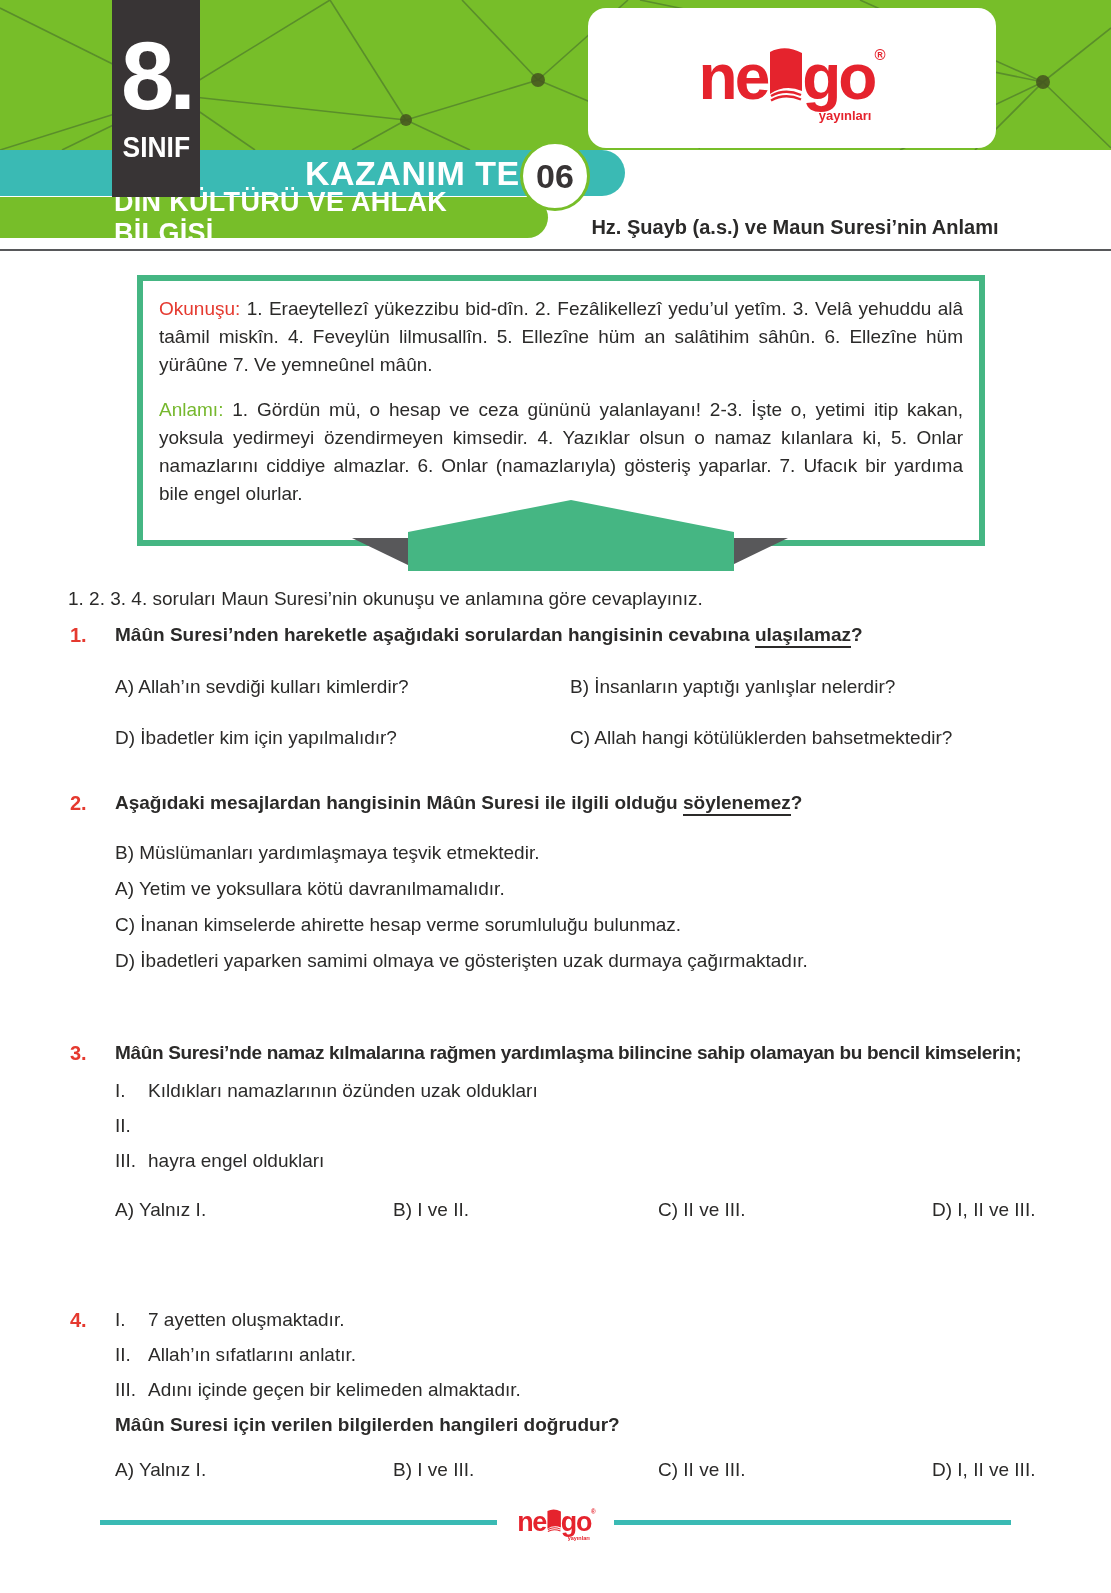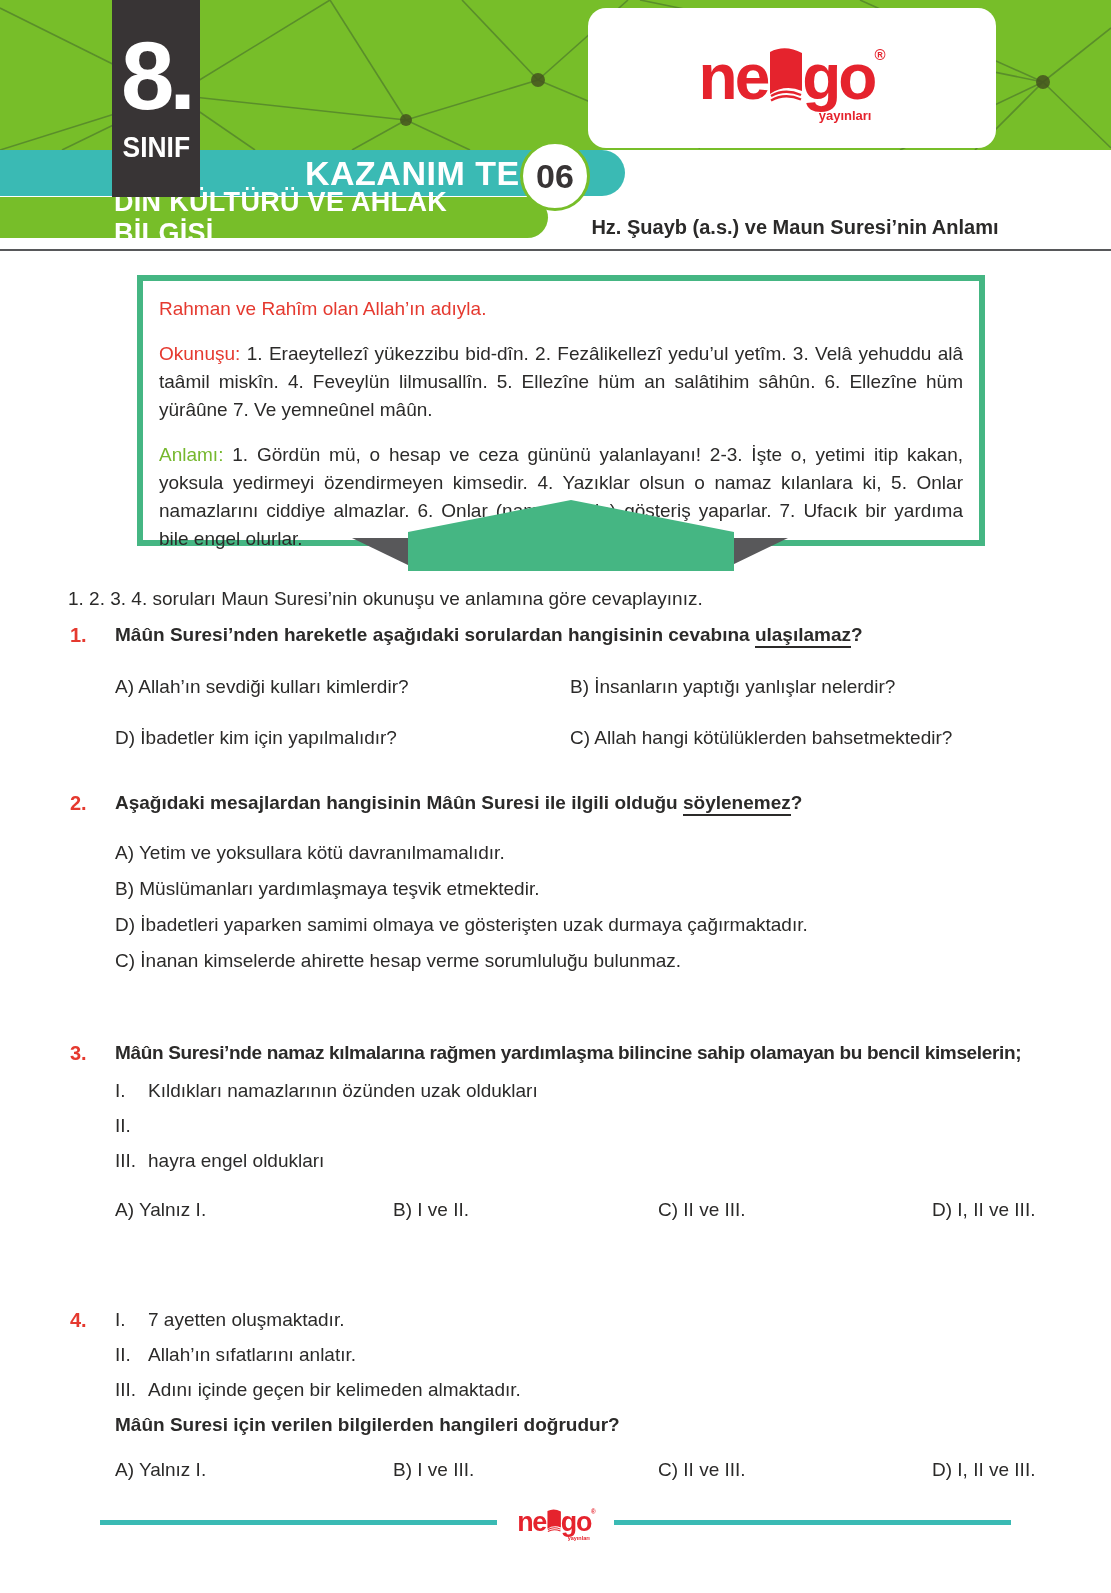--- a/index.html
+++ b/index.html
@@ -141,21 +141,20 @@
     <div class="grade-num">8.</div>
     <div class="grade-word">SINIF</div>
   </div>
   <div class="green-band">
     <span class="band-label">DİN KÜLTÜRÜ VE AHLAK BİLGİSİ</span>
   </div>
   <div class="topic">Hz. Şuayb (a.s.) ve Maun Suresi’nin Anlamı</div>
   <div class="header-rule"></div>
 
   <div class="passage">
-    <p class="lbl-red">Rahman ve Rahîm olan Allah’ın adıyla.</p>
     <p class="just"><span class="lbl-red">Okunuşu:</span><span> 1. Eraeytellezî yükezzibu bid-dîn. 2. Fezâlikellezî yedu’ul yetîm. 3. Velâ yehuddu alâ taâmil miskîn. 4. Feveylün lilmusallîn. 5. Ellezîne hüm an salâtihim sâhûn. 6. Ellezîne hüm yürâûne 7. Ve yemneûnel mâûn.</span></p>
     <p class="just"><span class="lbl-green">Anlamı:</span><span> 1. Gördün mü, o hesap ve ceza gününü yalanlayanı! 2-3. İşte o, yetimi itip kakan, yoksula yedirmeyi özendirmeyen kimsedir. 4. Yazıklar olsun o namaz kılanlara ki, 5. Onlar namazlarını ciddiye almazlar. 6. Onlar (namazlarıyla) gösteriş yaparlar. 7. Ufacık bir yardıma bile engel olurlar.</span></p>
   </div>
   <div class="ribbon">
     <div class="fold l"></div>
     <div class="fold r"></div>
     <div class="banner"></div>
   </div>
 
   <div class="instruction">1. 2. 3. 4. soruları Maun Suresi’nin okunuşu ve anlamına göre cevaplayınız.</div>
@@ -171,24 +170,24 @@
         <div class="opt">C) Allah hangi kötülüklerden bahsetmektedir?</div>
       </div>
     </div>
   </div>
 
   <div class="q q2">
     <span class="qnum">2.</span>
     <div class="qbody">
       <div class="stem"><span>Aşağıdaki mesajlardan hangisinin Mâûn Suresi ile ilgili olduğu </span><span class="ul">söylenemez</span><span>?</span></div>
       <div class="optstack">
+        <div class="opt">B) Müslümanları yardımlaşmaya teşvik etmektedir.</div>
         <div class="opt">A) Yetim ve yoksullara kötü davranılmamalıdır.</div>
-        <div class="opt">B) Müslümanları yardımlaşmaya teşvik etmektedir.</div>
+        <div class="opt">C) İnanan kimselerde ahirette hesap verme sorumluluğu bulunmaz.</div>
         <div class="opt">D) İbadetleri yaparken samimi olmaya ve gösterişten uzak durmaya çağırmaktadır.</div>
-        <div class="opt">C) İnanan kimselerde ahirette hesap verme sorumluluğu bulunmaz.</div>
       </div>
     </div>
   </div>
 
   <div class="q q3">
     <span class="qnum">3.</span>
     <div class="qbody">
       <div class="stem tight">Mâûn Suresi’nde namaz kılmalarına rağmen yardımlaşma bilincine sahip olamayan bu bencil kimselerin;</div>
       <div class="items">
         <div class="item">

